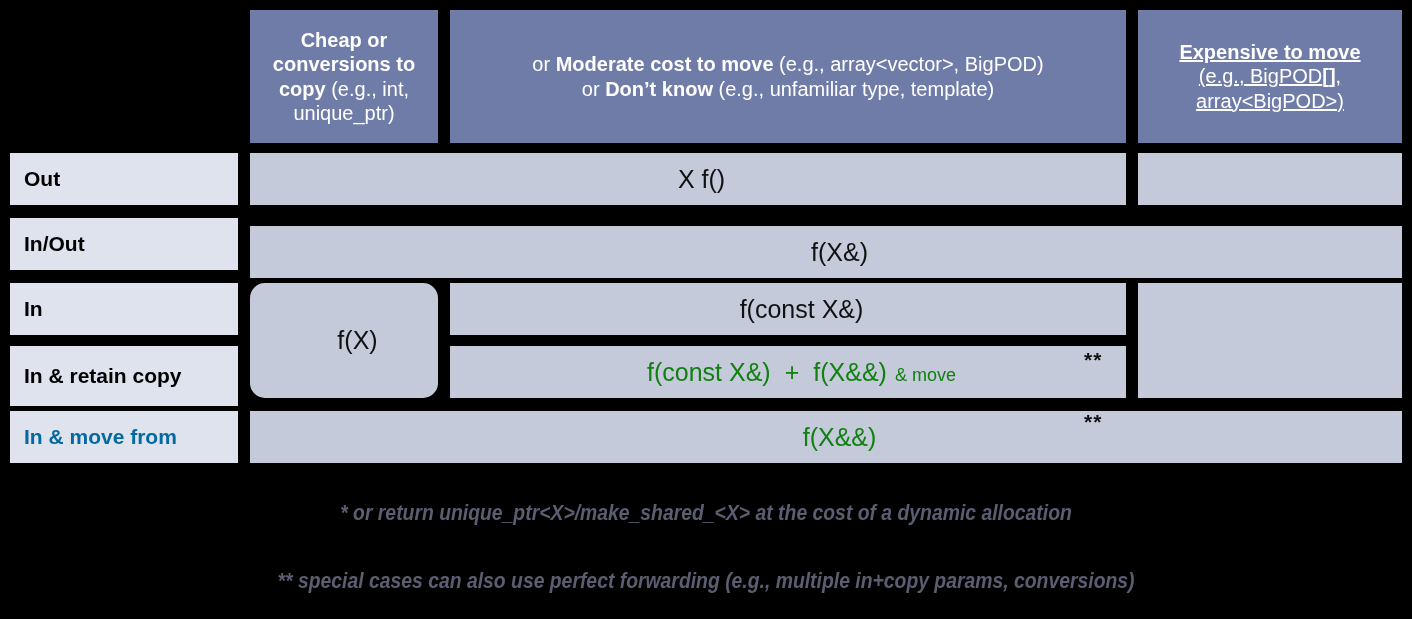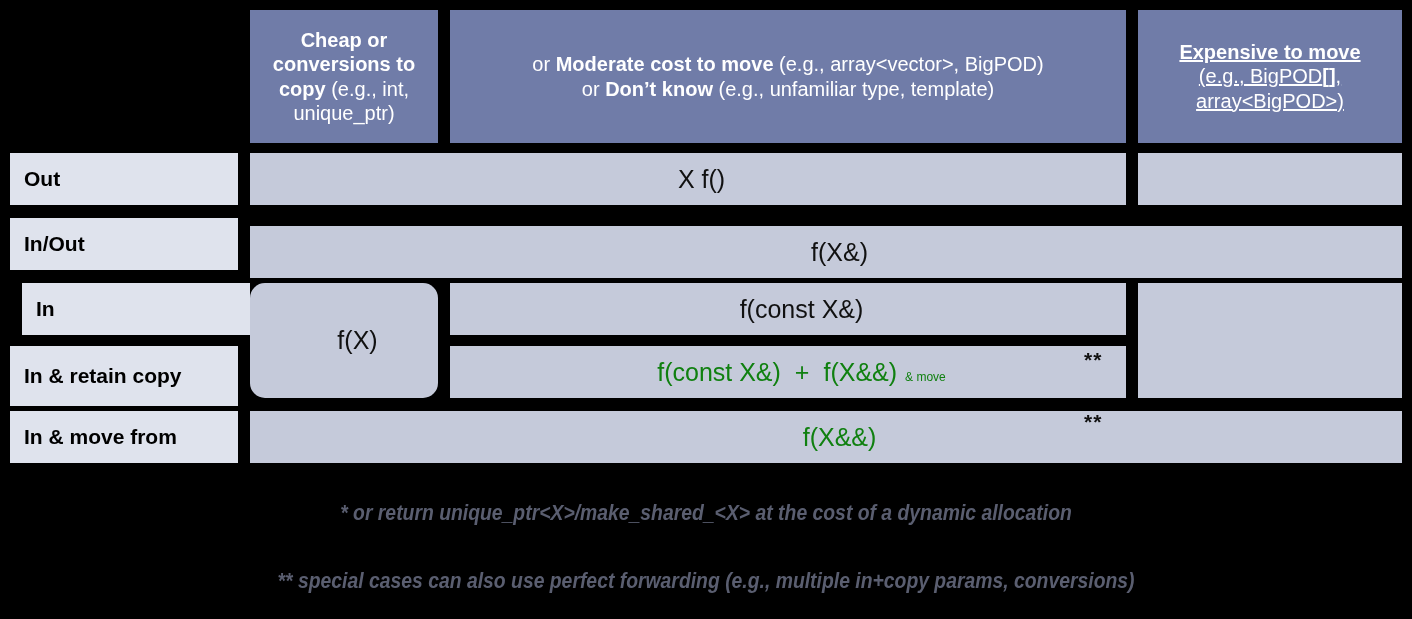--- a/index.html
+++ b/index.html
@@ -44,21 +44,21 @@
 
   .rowlabel {
     background: #DFE3ED;
     color: #000000;
     font-size: 21px;
     font-weight: bold;
     justify-content: flex-start;
     text-align: left;
     padding-left: 14px;
   }
-  .rowlabel.green { color: #000000; }
+  .rowlabel.green { color: #0369a1; }
 
   .body-cell {
     background: #C5CADA;
     color: #111111;
     font-size: 25px;
   }
   .body-cell.green { color: #108010; }
   .body-cell.empty { }
 
   .blackbox {
@@ -67,21 +67,21 @@
 
   .star {
     position: absolute;
     color: #111111;
     font-size: 21px;
     font-weight: bold;
     letter-spacing: 1px;
   }
 
   .small-green {
-    font-size: 12px;
+    font-size: 18px;
     color: #108010;
   }
   .plus-green {
     color: #108010;
     padding: 0 14px;
   }
 
   
   .footnote {
     position: absolute;
@@ -123,21 +123,21 @@
   <div class="cell hdr" style="left:1138px; top:10px; width:264px; height:133px;text-decoration:underline;">
     <span>
       <span style="display:block;"><b>Expensive to move</b></span>
       <span style="display:block;" class="norm"><span>(e.g., BigPOD</span><b>[]</b><span>,</span></span>
       <span style="display:block;" class="norm">array&lt;BigPOD&gt;)</span>
     </span>
   </div>
 
   <div class="cell rowlabel" style="left:10px; top:153px; width:228px; height:52px;">Out</div>
   <div class="cell rowlabel" style="left:10px; top:218px; width:228px; height:52px;">In/Out</div>
-  <div class="cell rowlabel" style="left:22px; top:283px; width:228px; height:52px;">In</div>
+  <div class="cell rowlabel" style="left:10px; top:283px; width:228px; height:52px;">In</div>
   <div class="cell rowlabel" style="left:10px; top:346px; width:228px; height:60px;">In &amp; retain copy</div>
   <div class="cell rowlabel green" style="left:10px; top:411px; width:228px; height:52px;">In &amp; move from</div>
 
   <div class="cell body-cell" style="left:250px; top:153px; width:876px; height:52px;">X f()</div>
   <div class="cell body-cell empty" style="left:1138px; top:153px; width:264px; height:52px;"></div>
 
   <div class="cell body-cell" style="left:250px; top:218px; width:1152px; height:52px;margin-top:8px;">f(X&amp;)</div>
 
   <div class="cell body-cell" style="left:250px; top:283px; width:188px; height:115px;border-radius:15px;">f(X)</div>
 

